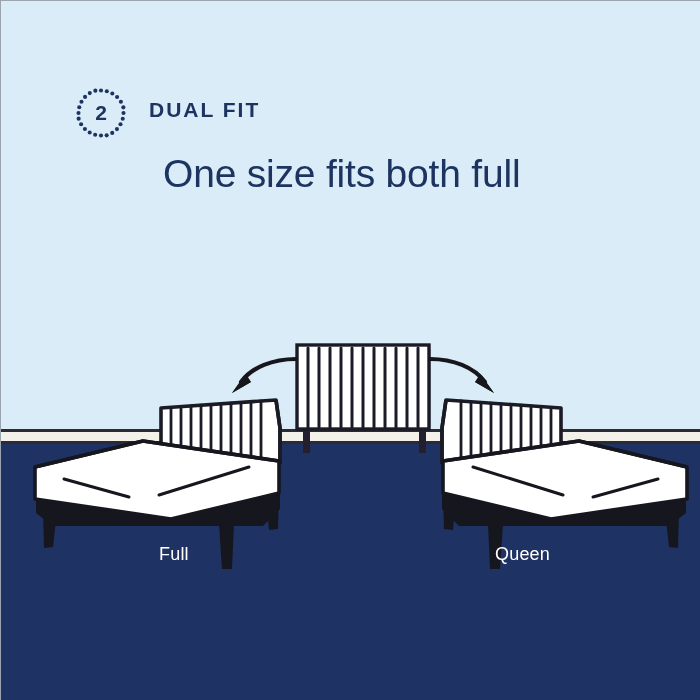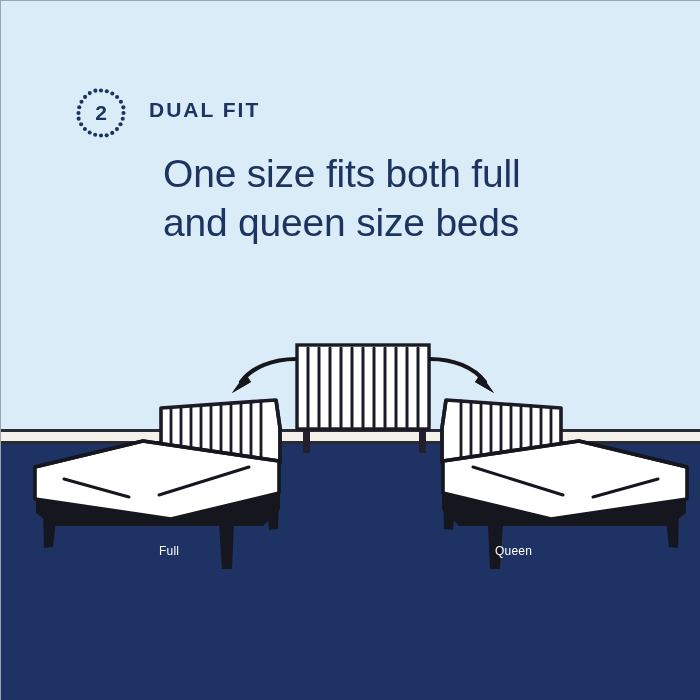--- a/index.html
+++ b/index.html
@@ -90,21 +90,21 @@
     font-weight: 400;
     line-height: 49px;
     color: #1d3461;
     letter-spacing: -0.2px;
     margin-left: 16px;
   }
   .headline .ln { display: block; white-space: nowrap; }
   
   .bed-label {
     position: absolute;
-    font-size: 12px;
+    font-size: 18px;
     color: #ffffff;
     letter-spacing: 0.2px;
     white-space: nowrap;
   }
   #label-full  { left: 158px; top: 543px; }
   #label-queen { left: 494px; top: 543px; }
 
   #art { position: absolute; left: 0; top: 0; }
 </style>
 </head>
@@ -147,21 +147,20 @@
         <circle cx="20.35" cy="3.65" r="2.05"></circle>
       </g>
     </svg>
     <div class="badge-num">2</div>
   </div>
 
   <div class="eyebrow">DUAL FIT</div>
 
   <div class="headline">
     <span class="ln">One size fits both full</span>
-    <span class="ln">and queen size beds</span>
   </div>
 
   <svg id="art" width="700" height="700" viewBox="0 0 700 700">
 
     <defs>
 
       <g id="chan-front">
         <rect x="0" y="0" width="15" height="86" rx="6" ry="6" fill="#ffffff" stroke="#1b1b26" stroke-width="3.2"></rect>
       </g>
     </defs>

